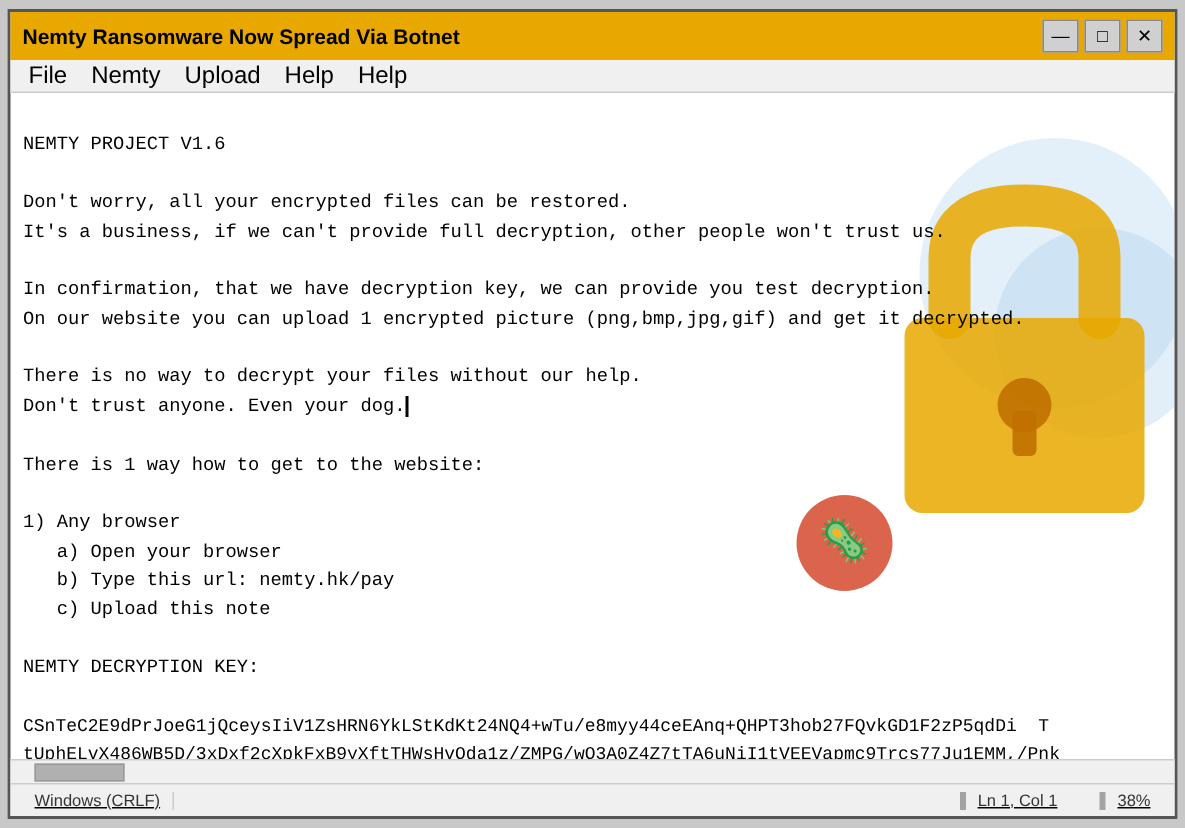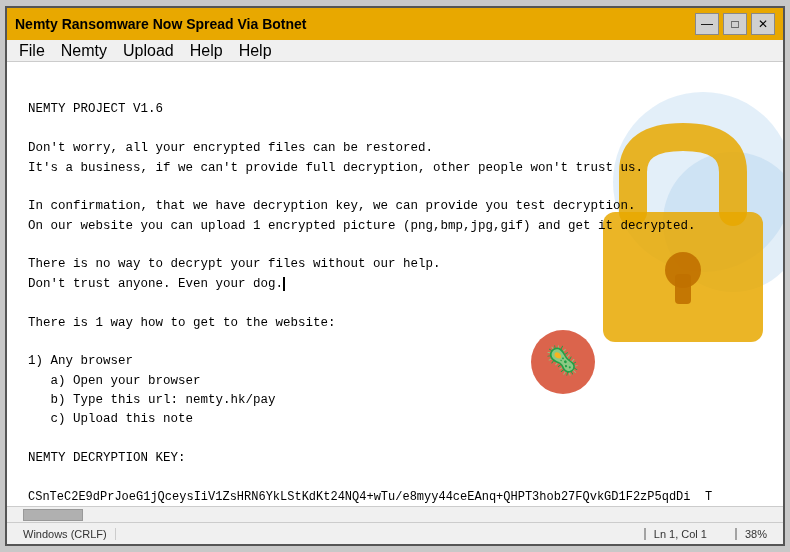--- a/index.html
+++ b/index.html
@@ -72,28 +72,27 @@
     .content-area {
       flex: 1;
       display: flex;
       overflow: hidden;
       position: relative;
     }
     .text-area {
       flex: 1;
       overflow-y: auto;
       overflow-x: auto;
-      padding: 19px 8px;
+      padding: 6px 8px;
       font-size: 12.5px;
       line-height: 1.55;
       color: #000;
       white-space: pre;
       position: relative;
       z-index: 1;
-      margin-left: 13px;
     }
     
     .lock-bg-circles {
       position: absolute;
       right: 0px;
       top: 20px;
       pointer-events: none;
       z-index: 0;
     }
     .scrollbar-x {
@@ -115,27 +114,28 @@
     .status-bar {
       height: 22px;
       background: #f0f0f0;
       border-top: 1px solid #ccc;
       display: flex;
       align-items: center;
       justify-content: flex-end;
       padding: 0 8px;
       gap: 20px;
       flex-shrink: 0;
+      text-decoration: underline;
     }
     .status-item {
       font-family: 'Segoe UI', Arial, sans-serif;
       font-size: 11px;
       color: #333;
       padding: 0 8px;
-      border-left: 2px solid #a3a3a3;
+      border-left: 4px solid #a3a3a3;
     }
     .status-item:first-child {
       margin-right: auto;
       margin-left: 0;
       border-left: none;
       border-right: 1px solid #ccc;
     }
     
     .text-area::-webkit-scrollbar {
       width: 16px;

